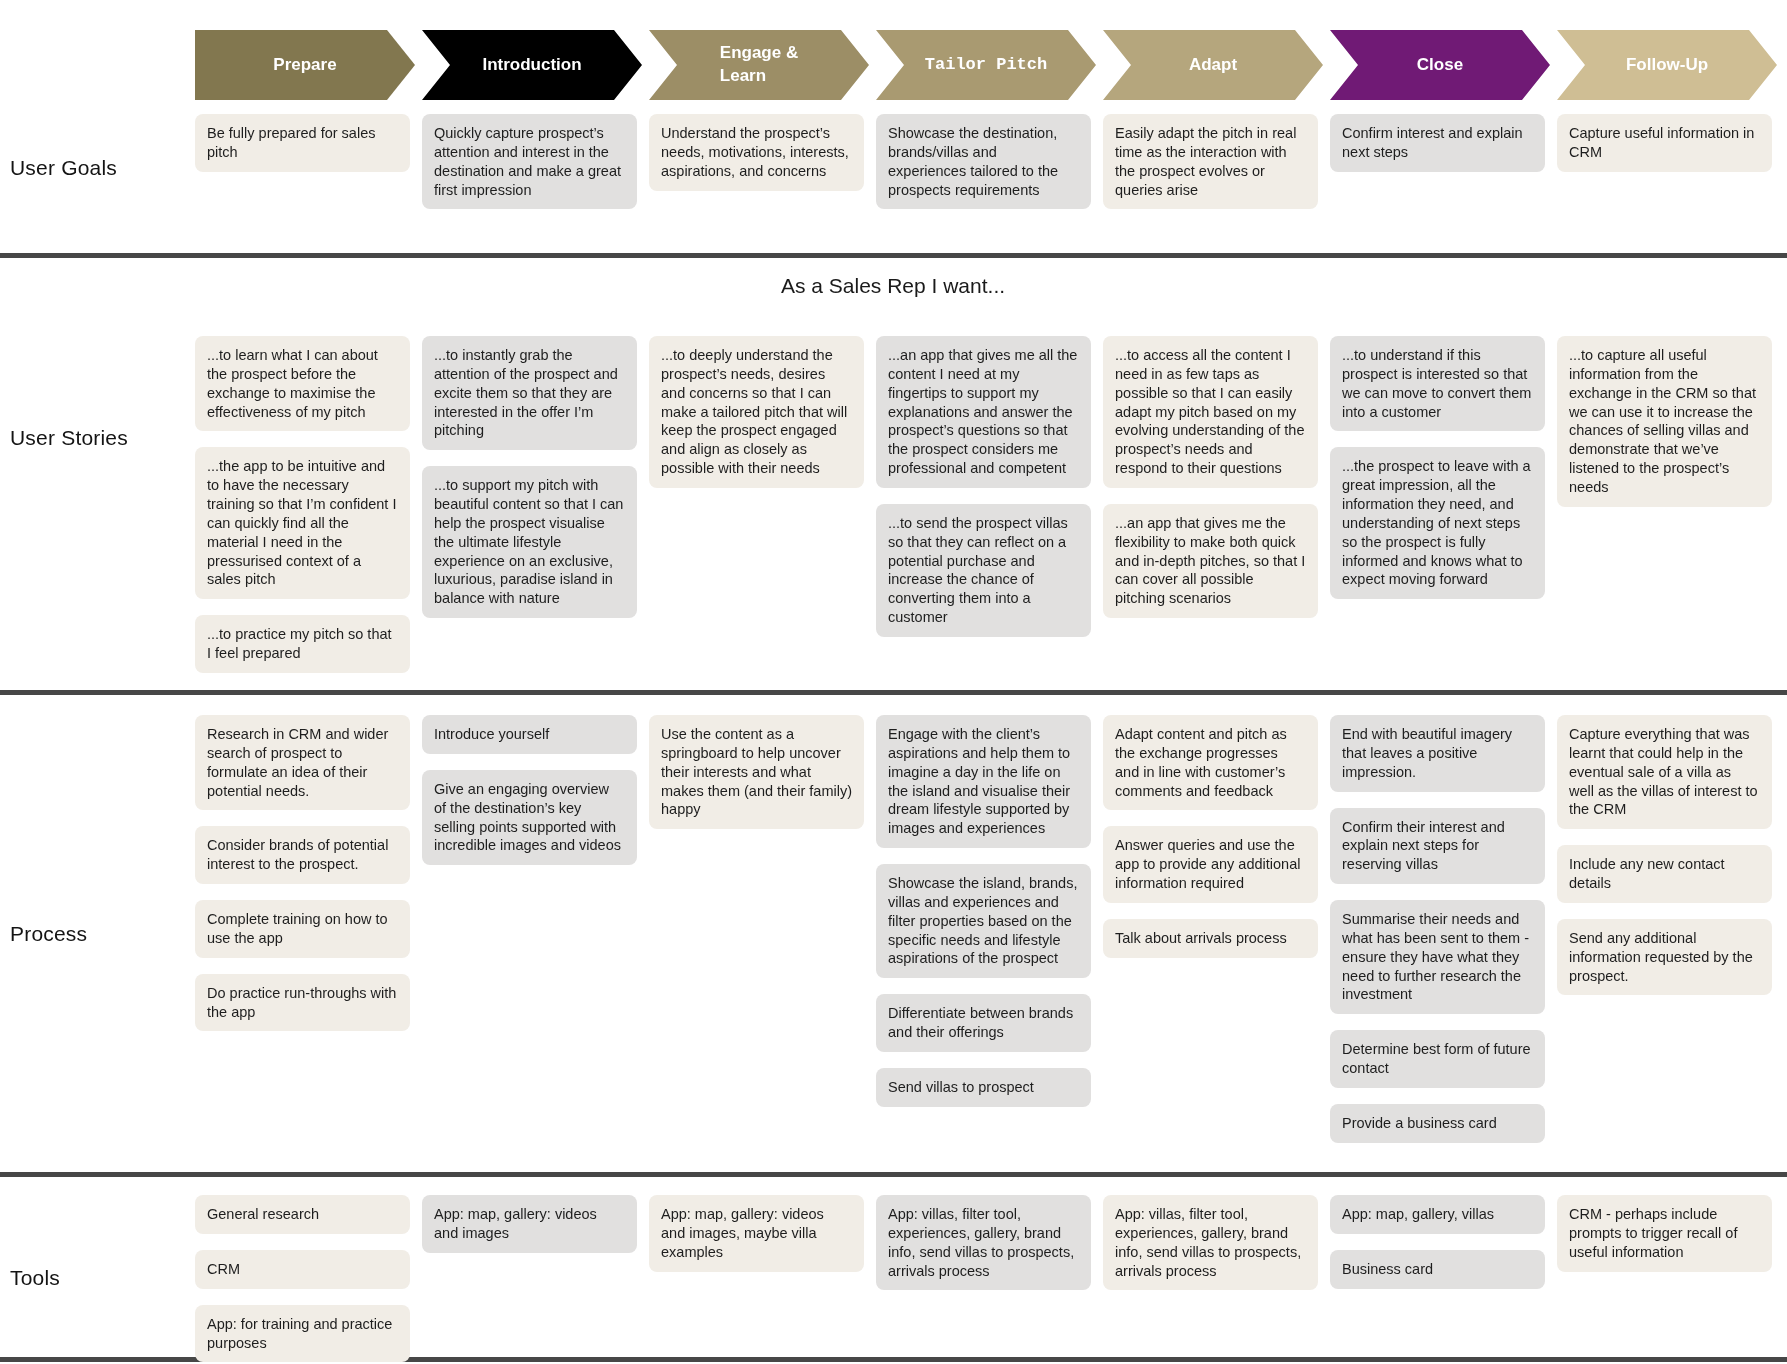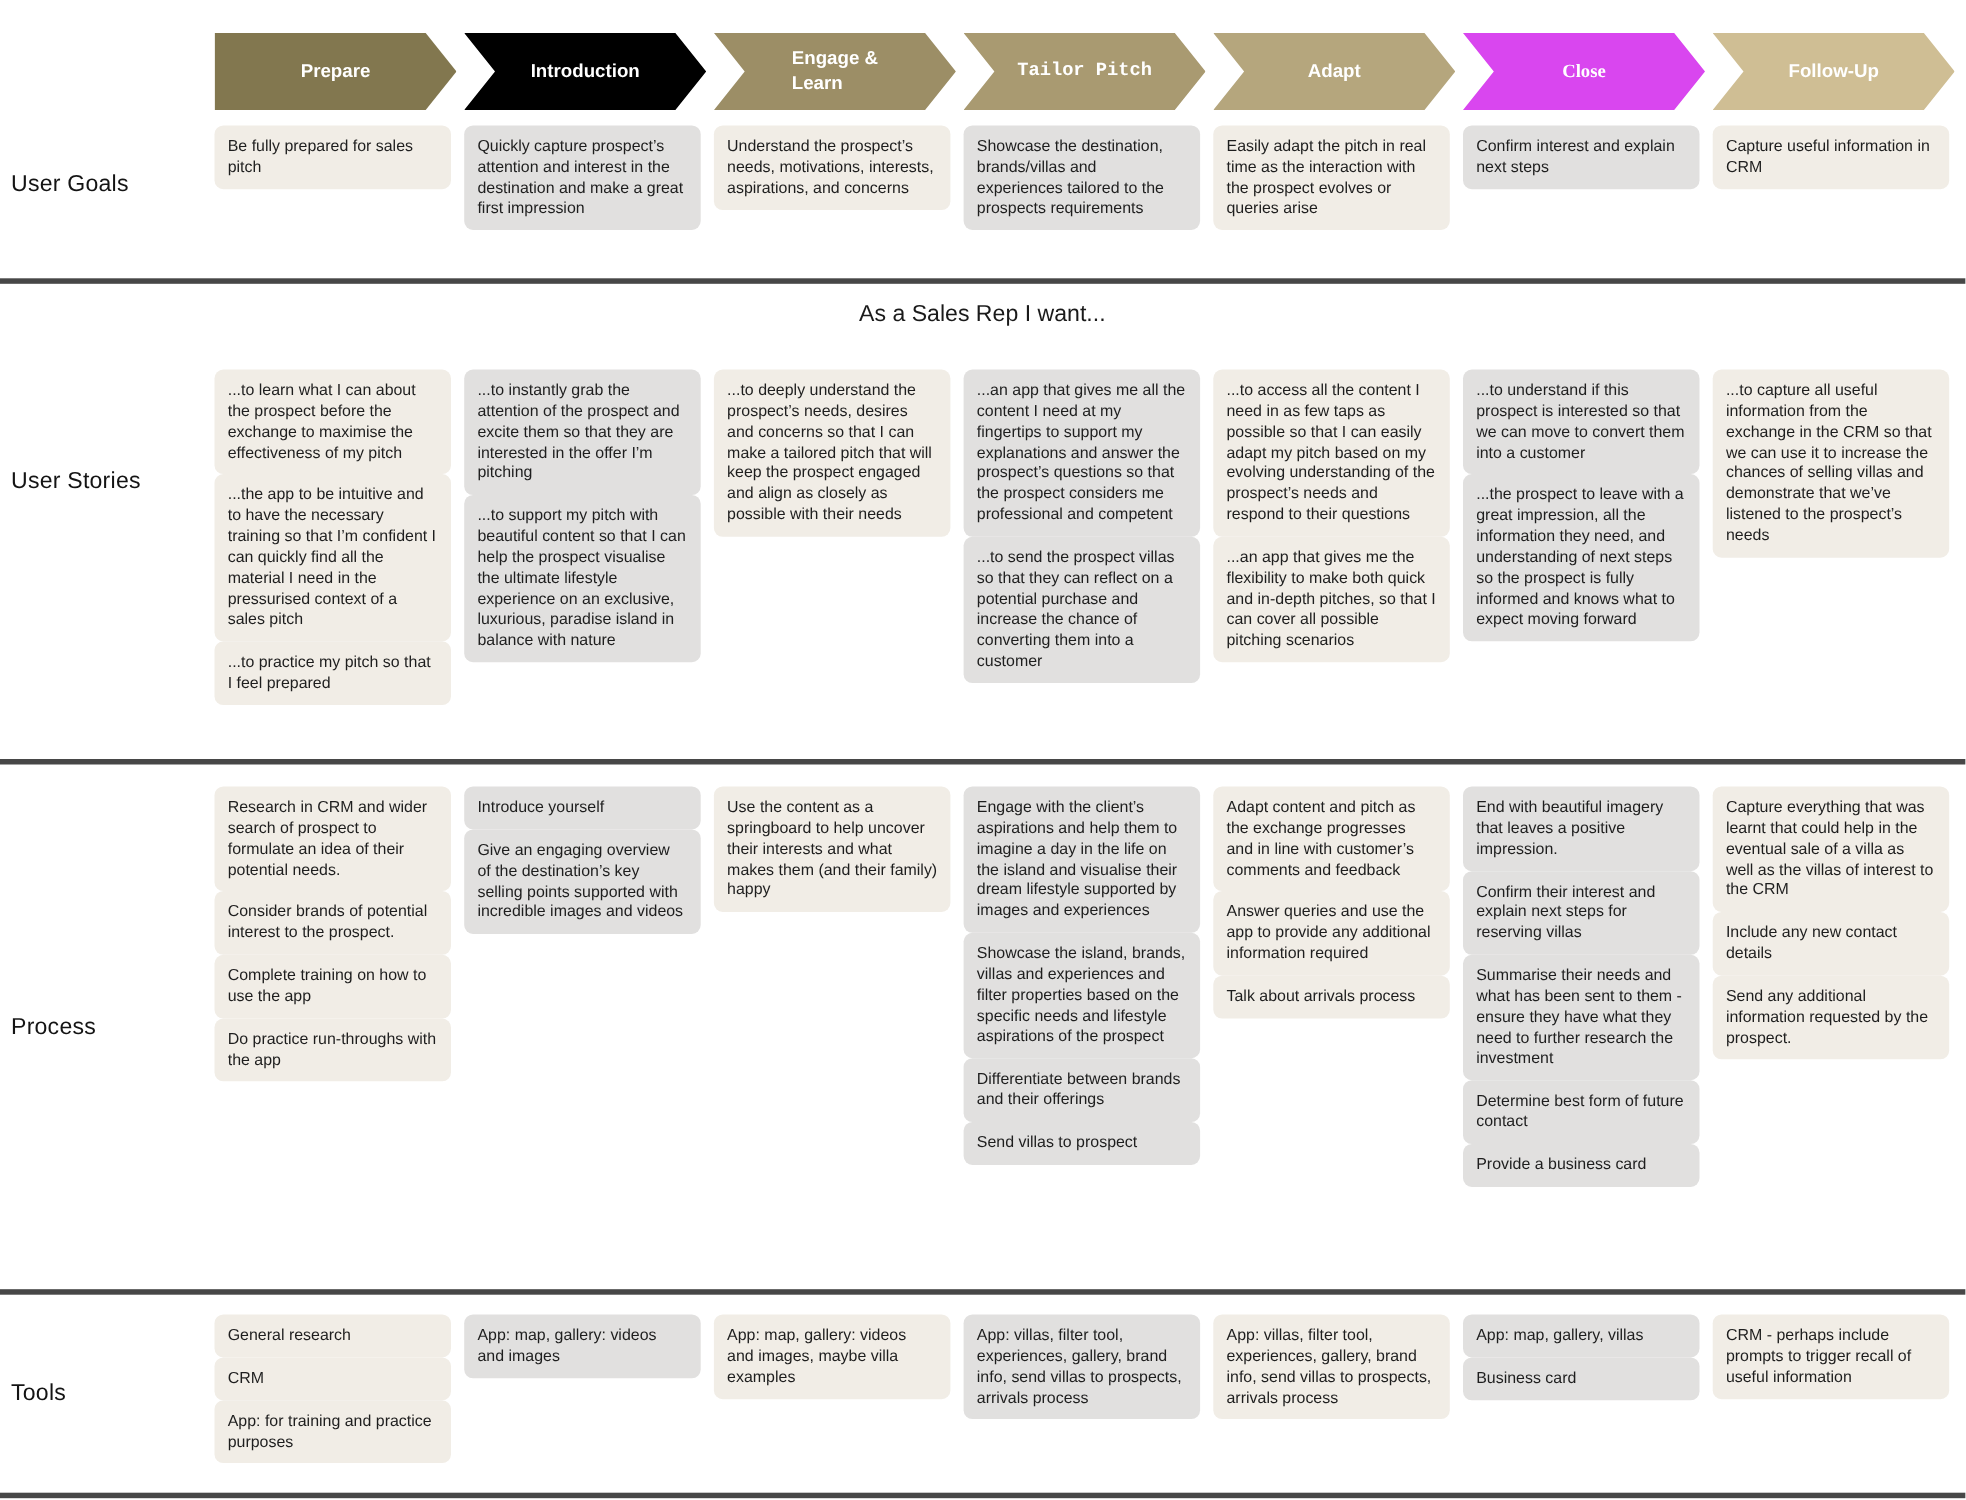--- a/index.html
+++ b/index.html
@@ -22,21 +22,21 @@
   .arrow {
     width:220px; height:70px; display:flex; align-items:center; justify-content:center;
     clip-path: polygon(0 0, 192px 0, 220px 50%, 192px 100%, 0 100%, 28px 50%);
   }
   .arrow.first { clip-path: polygon(0 0, 192px 0, 220px 50%, 192px 100%, 0 100%); }
   .arrow-label { color:#ffffff; font-weight:700; font-size:17px; text-align:left; white-space:pre-line; line-height:1.35; }
 
   .cols { display:grid; grid-template-columns:repeat(7,227px); align-items:start; }
   .cell { padding-right:12px; min-width:0; }
   .card {
-    border-radius:8px; padding:10px 12px; 
+    border-radius:8px; padding:10px 12px; margin-bottom:16px;
     font-size:14.5px; line-height:1.3; color:#1e1e1e;
   }
   .card.cream { background:#f1ede6; }
   .card.gray  { background:#e1e0df; }
 
   .stories-heading { width:1396px; text-align:center; font-size:21px; color:#1a1a1a; margin:16px 0 38px 0; }
   .band-process .cols { margin-top:20px; }
   .band-tools .cols { margin-top:18px; }
 
   .divider { height:5px; background:#474747; width:1787px; }
@@ -59,21 +59,21 @@
           <div class="arrow" style="background: rgb(156, 142, 102);">
             <span class="arrow-label">Engage &amp;
 Learn</span>
           </div>
           <div class="arrow" style="background: rgb(169, 154, 113); font-family: Liberation Mono, monospace;">
             <span class="arrow-label">Tailor Pitch</span>
           </div>
           <div class="arrow" style="background: rgb(181, 166, 125);">
             <span class="arrow-label">Adapt</span>
           </div>
-          <div class="arrow" style="background: #d946ef; font-family: Liberation Serif, serif;">
+          <div class="arrow" style="background: #701a75;">
             <span class="arrow-label">Close</span>
           </div>
           <div class="arrow" style="background: rgb(207, 190, 148);">
             <span class="arrow-label">Follow-Up</span>
           </div>
         </div>
       <div class="cols">
           <div class="cell">
             <div class="card cream">Be fully prepared for sales pitch</div>
           </div>

